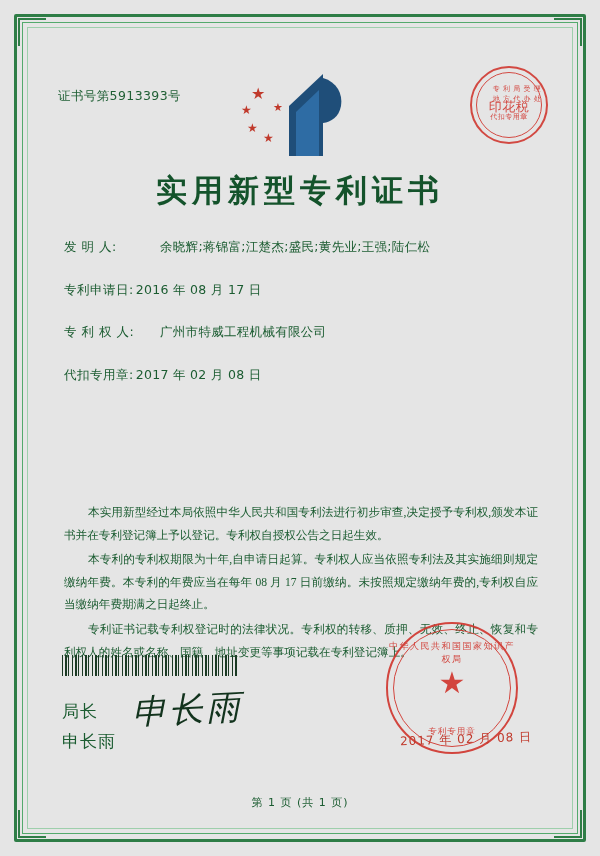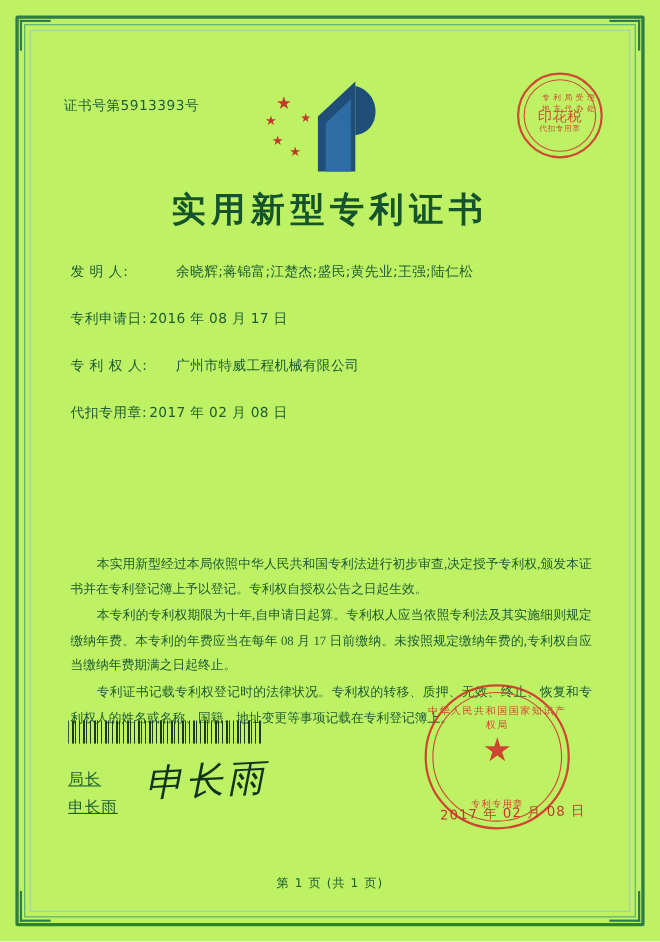--- a/index.html
+++ b/index.html
@@ -12,21 +12,21 @@
     height: 856px;
     font-family: "DejaVu Sans", "Liberation Sans", sans-serif;
     color: #1d4a2a;
     overflow: hidden;
   }
 
   .page {
     position: relative;
     width: 600px;
     height: 856px;
-    background: #bef264;
+    background: #e5e5e5;
   }
 
   
   .border-outer {
     position: absolute;
     left: 14px;
     top: 14px;
     right: 14px;
     bottom: 14px;
     border: 3px solid #2e7d46;
@@ -182,25 +182,24 @@
         #1b3a24 6px, #1b3a24 7px, transparent 7px, transparent 10px);
   }
 
   
   .sig-block {
     position: absolute;
     left: 22px;
     top: 655px;
   }
   .sig-label {
-    font-size: 14px;
+    font-size: 17px;
     color: #1b5c31;
     letter-spacing: 1px;
     line-height: 1.75;
-    text-decoration: underline;
   }
   .signature {
     position: absolute;
     left: 92px;
     top: 645px;
     font-size: 34px;
     color: #12331d;
     font-family: "DejaVu Serif", "Liberation Serif", serif;
     font-style: italic;
     letter-spacing: 3px;

